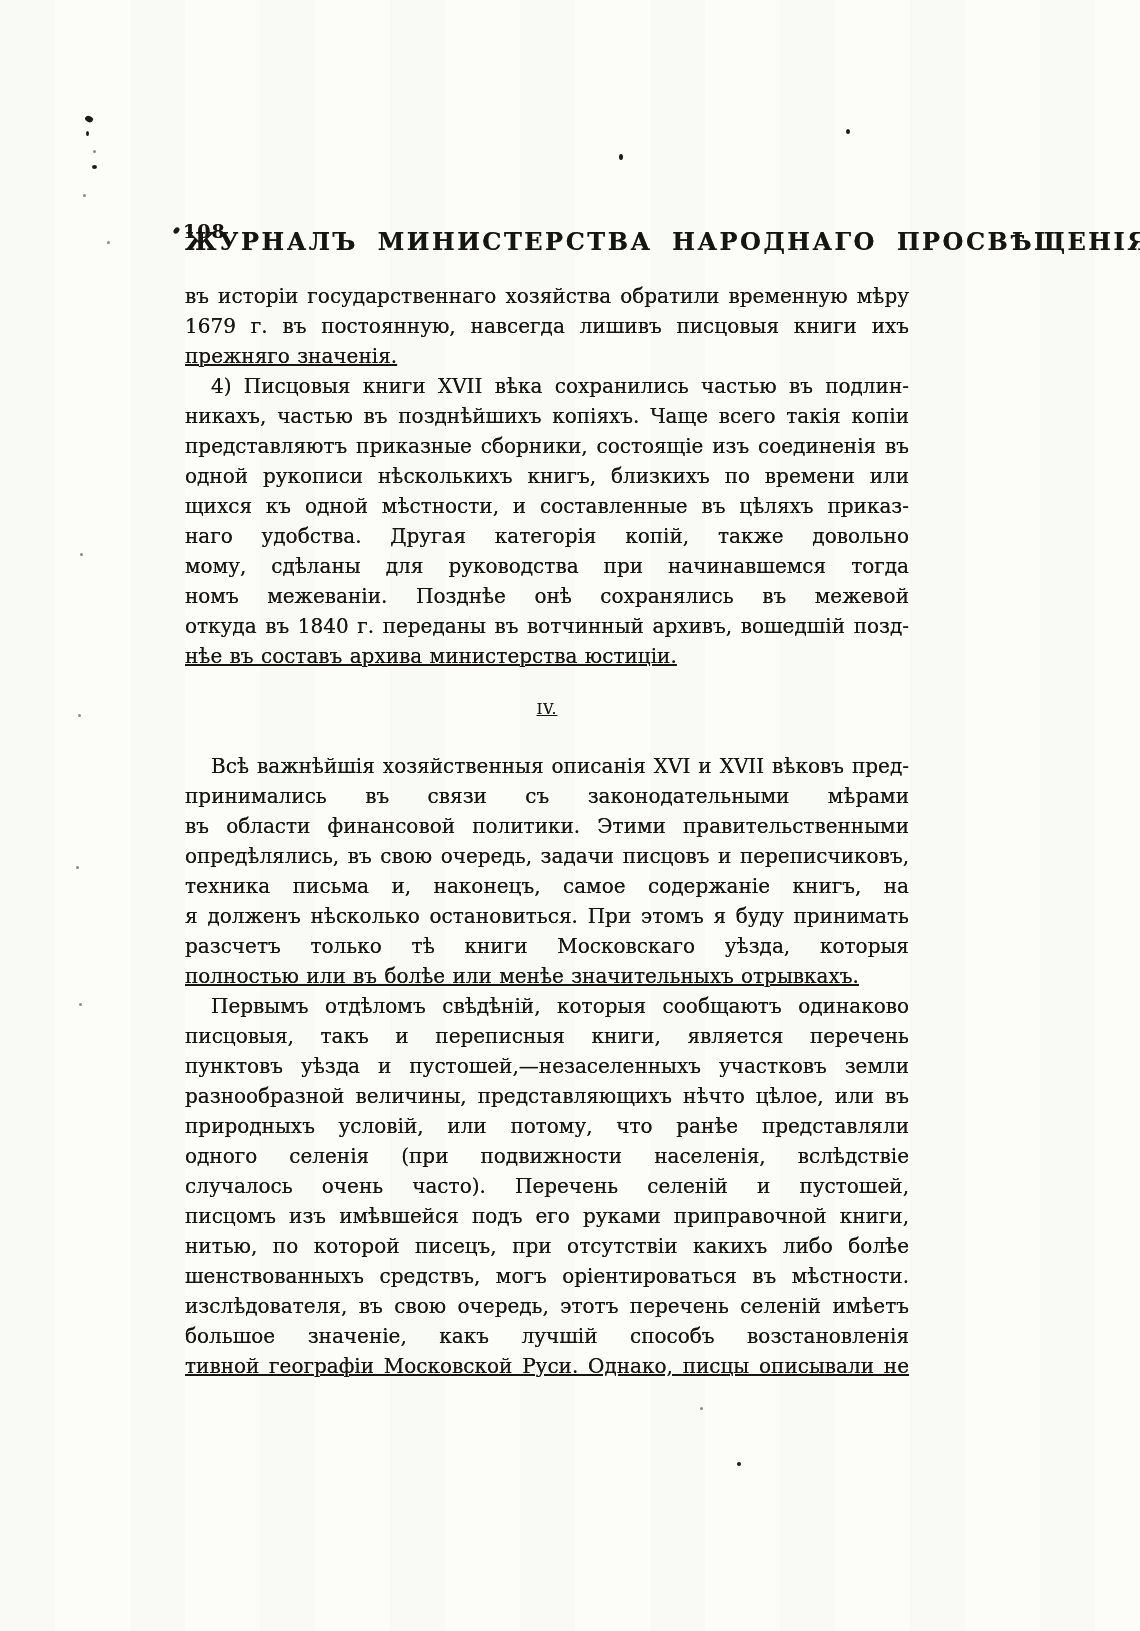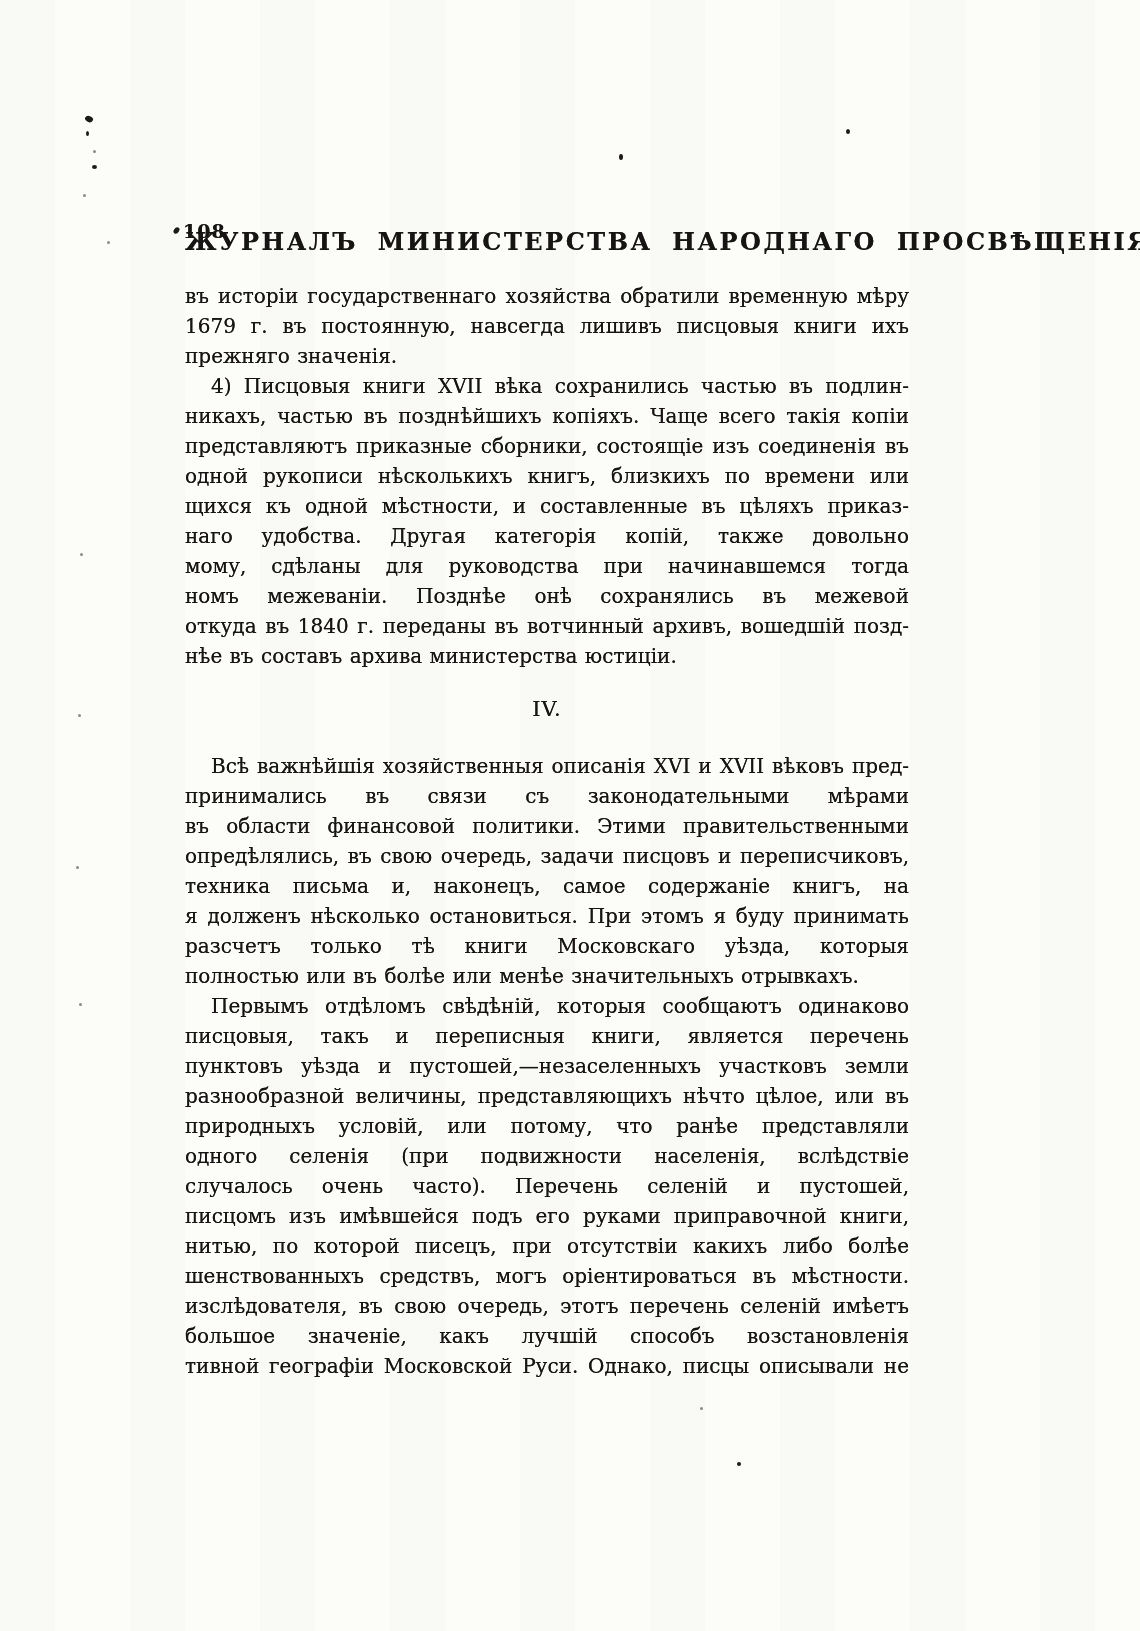--- a/index.html
+++ b/index.html
@@ -58,32 +58,33 @@
   .paragraph { margin: 0; }
   .line {
     height: 30px;
     overflow: hidden;
     text-align: justify;
     text-align-last: justify;
     word-spacing: 1px;
   }
   .line.last {
     text-align-last: left;
+    text-decoration: underline;
   }
   .line.indent {
     text-indent: 26px;
   }
   .heading {
     margin-top: 23px;
     margin-bottom: 27px;
   }
   .heading .line {
     text-align: center;
     text-align-last: center;
-    font-size: 21px;
+    font-size: 14px;
     letter-spacing: 1px;
   }
   .speck {
     position: absolute;
     background: #1d1b19;
     border-radius: 50%;
   }
   .speck.light { opacity: 0.5; }
   .speck.comma { border-radius: 60% 40% 55% 45%; transform: rotate(32deg); }
 </style>

